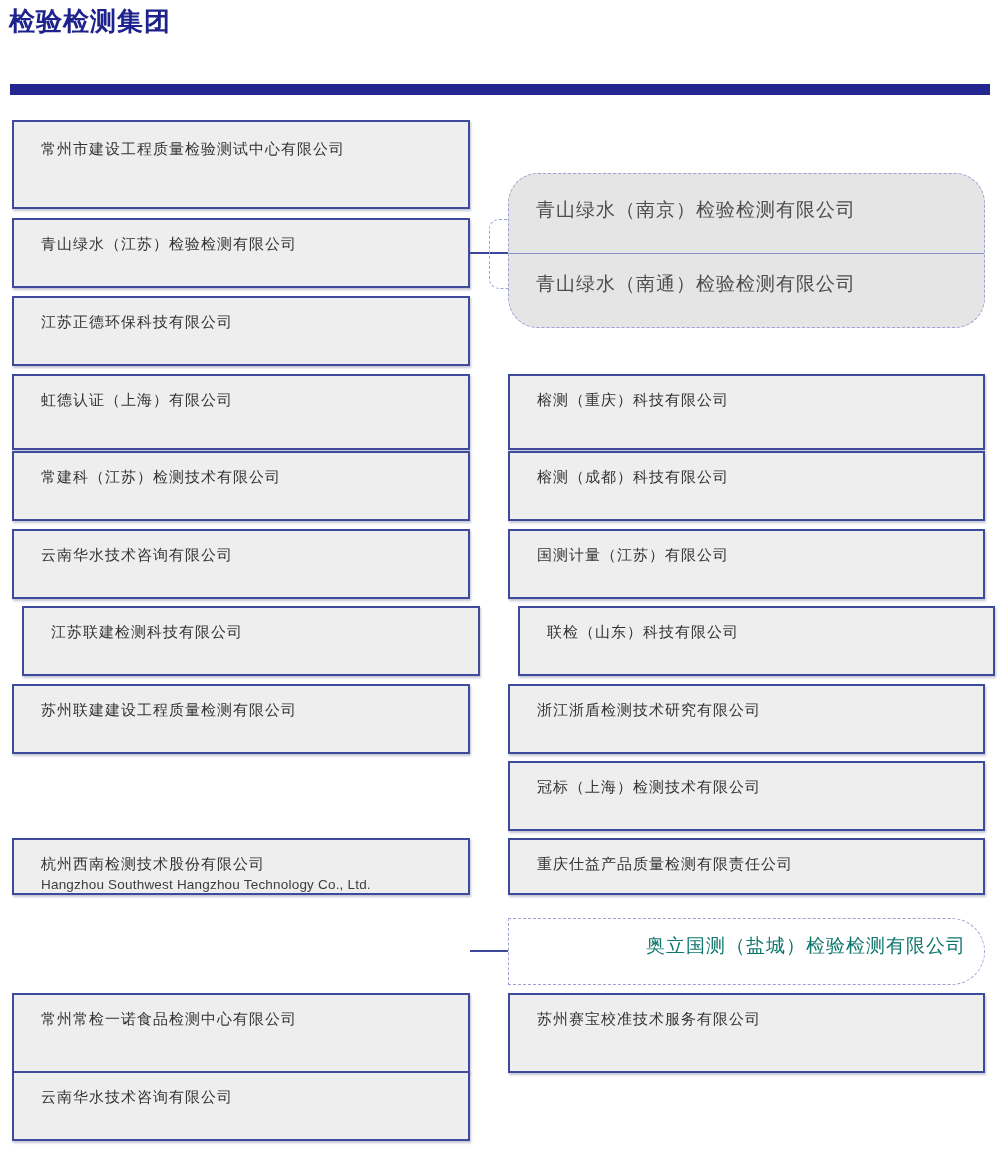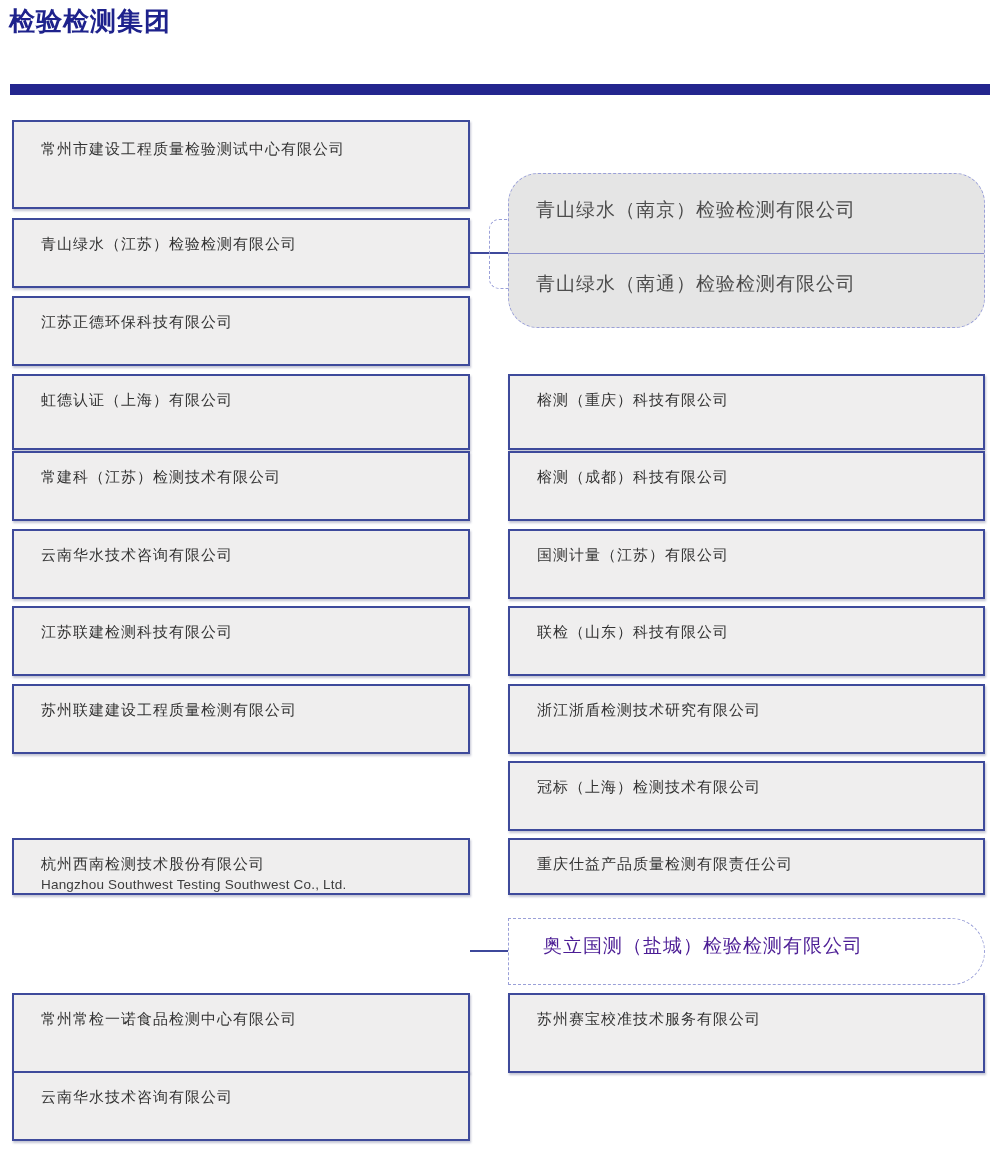--- a/index.html
+++ b/index.html
@@ -60,40 +60,41 @@
     background:#8B90CC;
   }
   .dsingle{
     position:absolute;left:508px;width:477px;top:918px;height:67px;
     box-sizing:border-box;
     background:#ffffff;
     border:1px dashed #9AA0D8;
     border-radius:0 34px 34px 0;
   }
   .dsingle .name{
-    font-size:19px;color:#4c1d95;letter-spacing:1px;
+    font-size:19px;color:#0f766e;letter-spacing:1px;
     padding:14px 18px 0 34px;
+    text-align:right;
   }
   
   .hline{position:absolute;height:2px;background:#3E489B;}
   .bracket{
     position:absolute;left:489px;top:219px;width:20px;height:70px;
     box-sizing:border-box;
     border:1px dashed #9AA0D8;border-right:none;
     border-radius:10px 0 0 10px;
     background:transparent;
   }
   
   .r1{top:120px;height:89px;}
   .r2{top:218px;height:70px;}
   .r3{top:296px;height:70px;}
   .r4{top:374px;height:76px;}
   .r5{top:451px;height:70px;}
   .r6{top:529px;height:70px;}
-  .r7{top:606px;height:70px;}
+  .r7{top:606px;height:70px;margin-left:10px;}
   .r8{top:684px;height:70px;}
   .r9{top:761px;height:70px;}
   .r10{top:838px;height:57px;}
   .r11{top:916px;height:70px;}
   .r12{top:993px;height:80px;}
   .r13{top:1071px;height:70px;}
 </style>
 </head>
 <body>
 
@@ -121,21 +122,21 @@
     <div class="name">云南华水技术咨询有限公司</div>
   </div>
   <div class="sbox col-l r7">
     <div class="name">江苏联建检测科技有限公司</div>
   </div>
   <div class="sbox col-l r8">
     <div class="name">苏州联建建设工程质量检测有限公司</div>
   </div>
   <div class="sbox col-l r10">
     <div class="name">杭州西南检测技术股份有限公司</div>
-    <div class="subtitle">Hangzhou Southwest Testing Southwest Co., Ltd.</div>
+    <div class="subtitle">Hangzhou Southwest Hangzhou Technology Co., Ltd.</div>
   </div>
   <div class="sbox col-l r12">
     <div class="name">常州常检一诺食品检测中心有限公司</div>
   </div>
   <div class="sbox col-l r13">
     <div class="name">云南华水技术咨询有限公司</div>
   </div>
 
   <div class="hline" style="left:470px;top:252px;width:39px;"></div>
   <div class="bracket"></div>

